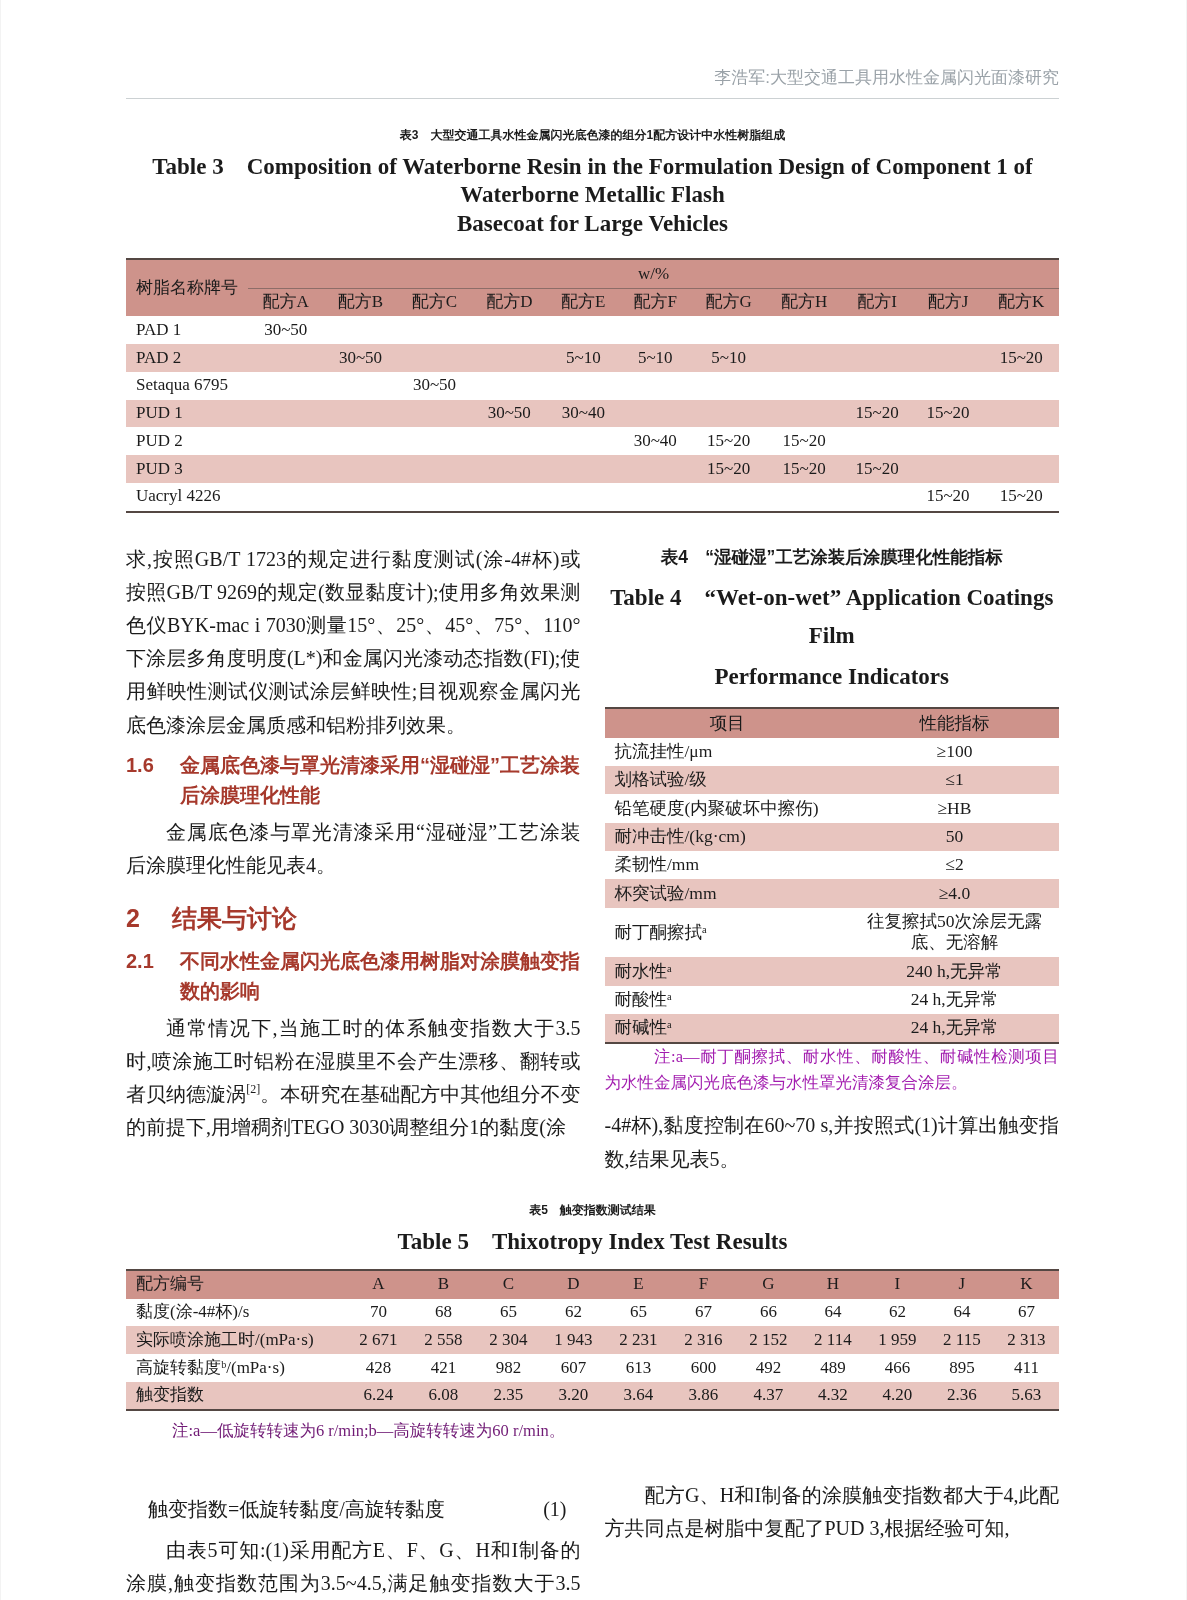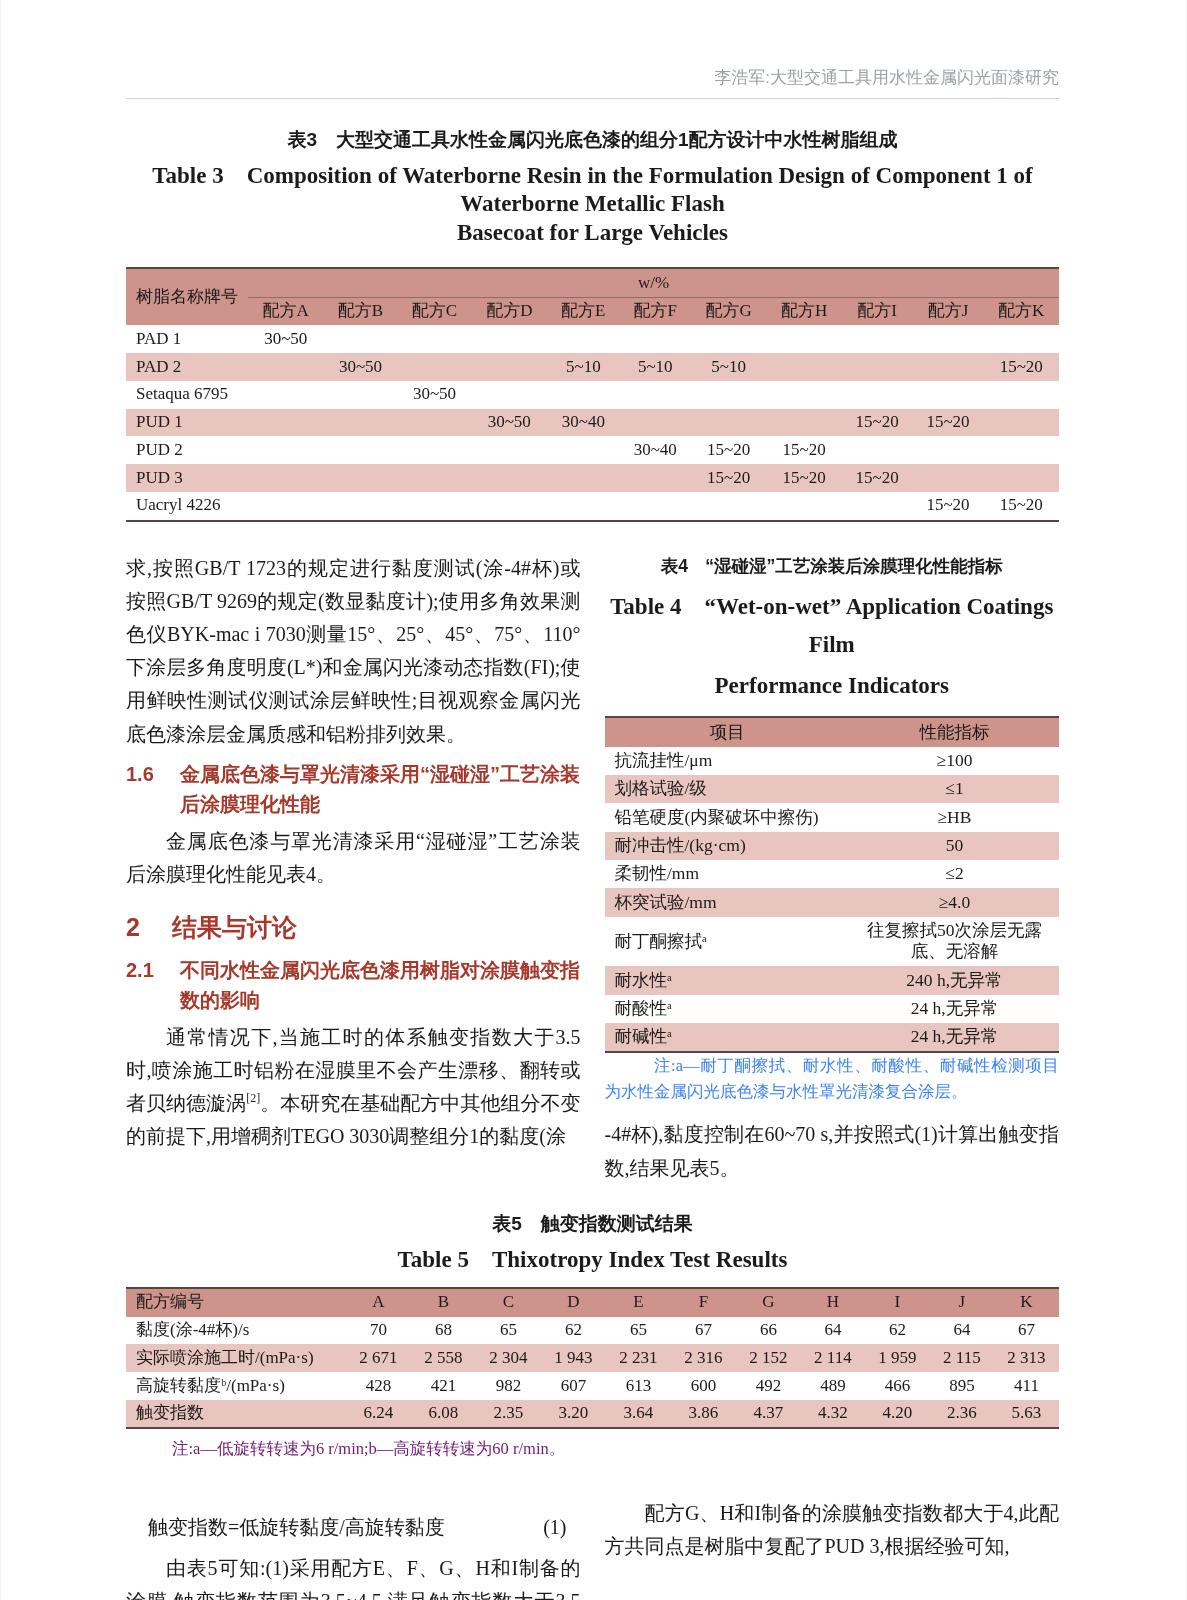--- a/index.html
+++ b/index.html
@@ -12,21 +12,21 @@
     font-family:"Liberation Serif", serif; color:#1b1b1b;
   }
   
   .running-head {
     text-align:right; color:#9aa2a8; font-size:17px;
     font-family:"Liberation Sans", sans-serif;
     padding-bottom:9px; border-bottom:1px solid #ccd1d3;
   }
   
   .tbl-titles { text-align:center; }
-  .tbl-title-zh { font-family:"Liberation Sans", sans-serif; font-weight:bold; font-size:19px; }
+  .tbl-title-zh { font-family:"Liberation Sans", sans-serif; font-weight:bold; font-size:12px; }
   .tbl-title-en { font-family:"Liberation Serif", serif; font-weight:bold; font-size:23px; margin-top:7px; }
   
   table.dtab { border-collapse:collapse; width:100%; font-size:17px;
     border-top:2.5px solid #544743; border-bottom:2.5px solid #544743; }
   table.dtab th, table.dtab td { font-weight:normal; padding:3.5px 2px; text-align:center; line-height:1.22; }
   table.dtab thead th { background:#ce938b; }
   table.dtab td.lbl, table.dtab th.corner { text-align:left; padding-left:10px; }
   table.dtab tr.alt td { background:#e8c5bf; }
   .span-head { border-bottom:1px solid #8d6d68 !important; }
   
@@ -42,21 +42,21 @@
   .hsub { display:flex; color:#a6392c; font-family:"Liberation Sans", sans-serif;
     font-weight:bold; font-size:20px; line-height:1.5; margin:8px 0 6px; text-align:left; }
   .hsub .h-num { flex:0 0 54px; }
   .hmain { display:flex; color:#a6392c; font-family:"Liberation Sans", sans-serif;
     font-weight:bold; font-size:25px; line-height:1.35; margin:20px 0 10px; text-align:left; }
   .hmain .h-num { flex:0 0 46px; }
   
   .t4-wrap table { margin-top:11px; }
   .t4-wrap .val-col { width:46%; }
   .tab-note {
-    color:#3b82f6; font-size:16.5px; line-height:1.55; margin-top:9px;
+    color:#a21caf; font-size:16.5px; line-height:1.55; margin-top:9px;
     text-align:justify; text-indent:3em;
   }
   .p-after-t4 { margin-top:14px !important; }
   
   .t5-wrap { margin-top:26px; }
   .t5-wrap table { margin-top:12px; }
   .t5-lbl-col { width:220px; }
   .t5-note { color:#701a75; font-size:16.5px; margin-top:7px; text-indent:0; padding-left:46px; text-align:left; }
   
   .formula { display:flex; align-items:baseline; margin:14px 0 8px; }

